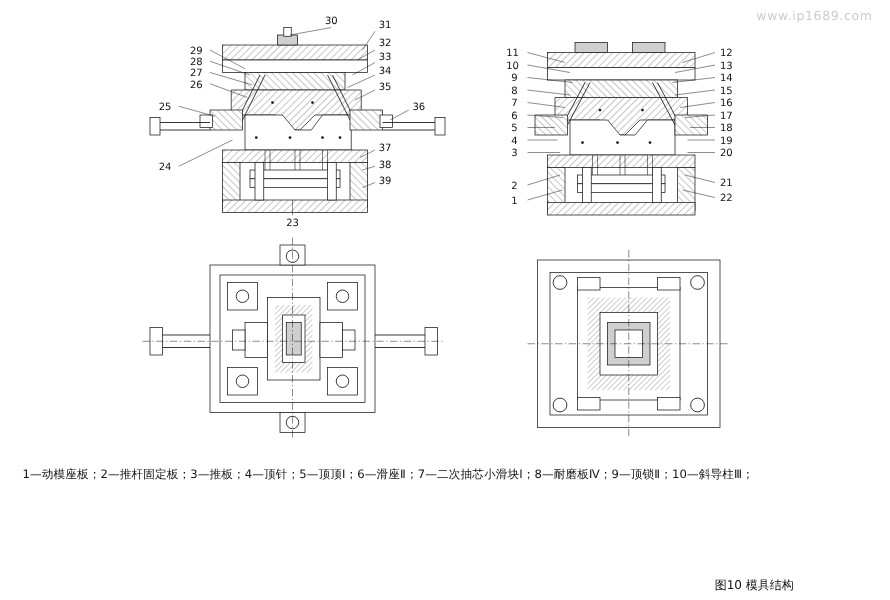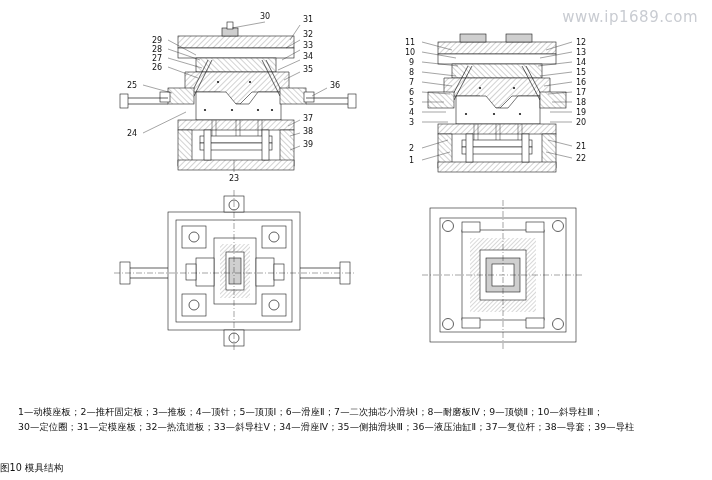--- a/index.html
+++ b/index.html
@@ -17,21 +17,21 @@
   }
   .page {
     position: relative;
     width: 712px;
     height: 480px;
   }
   .watermark {
     position: absolute;
     right: 14px;
     top: 8px;
-    font-size: 15px;
+    font-size: 10px;
     letter-spacing: 0.5px;
     color: #c9ccd2;
     font-family: "DejaVu Sans", "Liberation Sans", sans-serif;
     user-select: none;
   }
   .figure-area {
     position: absolute;
     left: 0;
     top: 0;
     width: 712px;
@@ -46,32 +46,31 @@
     top: 372px;
     width: 676px;
   }
   .legend {
     font-size: 9.3px;
     line-height: 15.1px;
     color: #111;
     text-align: justify;
     letter-spacing: 0.1px;
     font-family: "DejaVu Sans", "Liberation Sans", sans-serif;
-    margin-top: 32px;
   }
   .legend div {
     white-space: nowrap;
     overflow: hidden;
   }
   .fig-title {
     position: absolute;
     left: 0;
     top: 462px;
     width: 635px;
-    text-align: left;
+    text-align: right;
     font-size: 9.6px;
     color: #111;
   }
   .lbl {
     font-size: 8px;
     fill: #111;
     font-family: "DejaVu Sans", "Liberation Sans", sans-serif;
   }
   .ln {
     stroke: #1b1b1b;
@@ -366,18 +365,17 @@
         <rect x="526" y="318" width="18" height="10" class="fillwhite"></rect>
         <line x1="503" y1="200" x2="503" y2="350" class="ln-lead" stroke-dasharray="6 2 1 2"></line>
         <line x1="422" y1="275" x2="584" y2="275" class="ln-lead" stroke-dasharray="6 2 1 2"></line>
       </g>
     </svg>
   </div>
 
   <div class="caption-block">
     <div class="legend">
       <div>1—动模座板；2—推杆固定板；3—推板；4—顶针；5—顶顶Ⅰ；6—滑座Ⅱ；7—二次抽芯小滑块Ⅰ；8—耐磨板Ⅳ；9—顶锁Ⅱ；10—斜导柱Ⅲ；</div>
-      <div>30—定位圈；31—定模座板；32—热流道板；33—斜导柱Ⅴ；34—滑座Ⅳ；35—侧抽滑块Ⅲ；36—液压油缸Ⅱ；37—复位杆；38—导套；39—导柱</div>
     </div>
   </div>
 
   <div class="fig-title">图10  模具结构</div>
 </div>
 
 </body></html>

